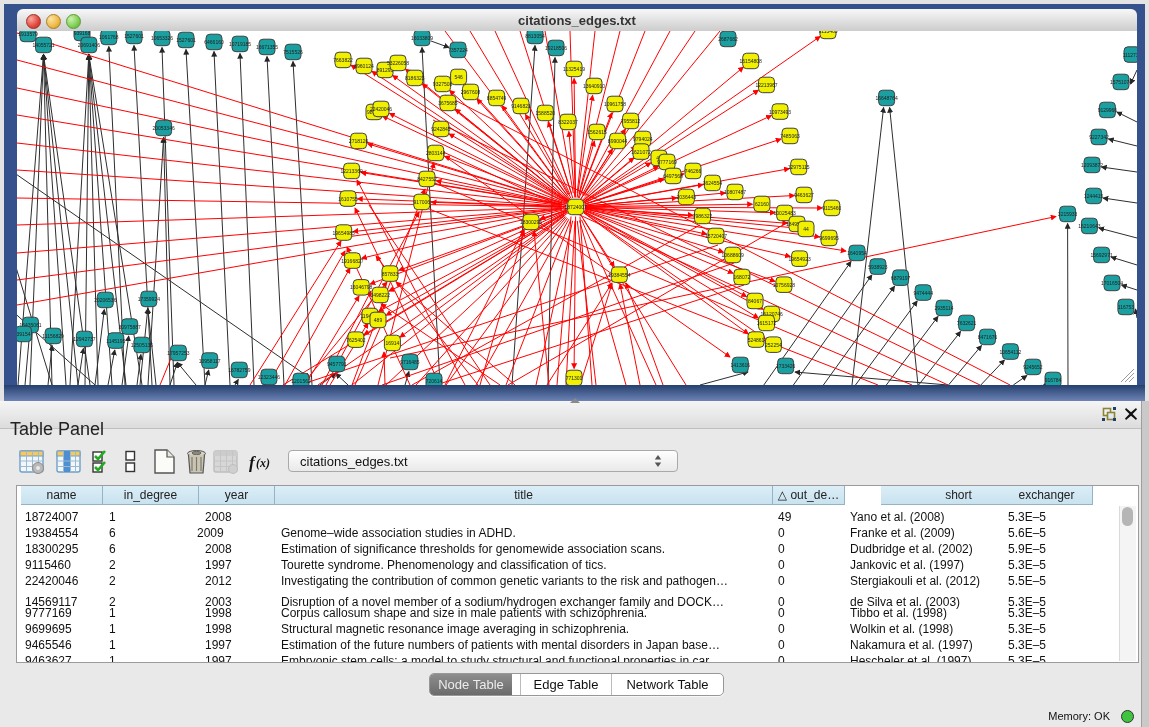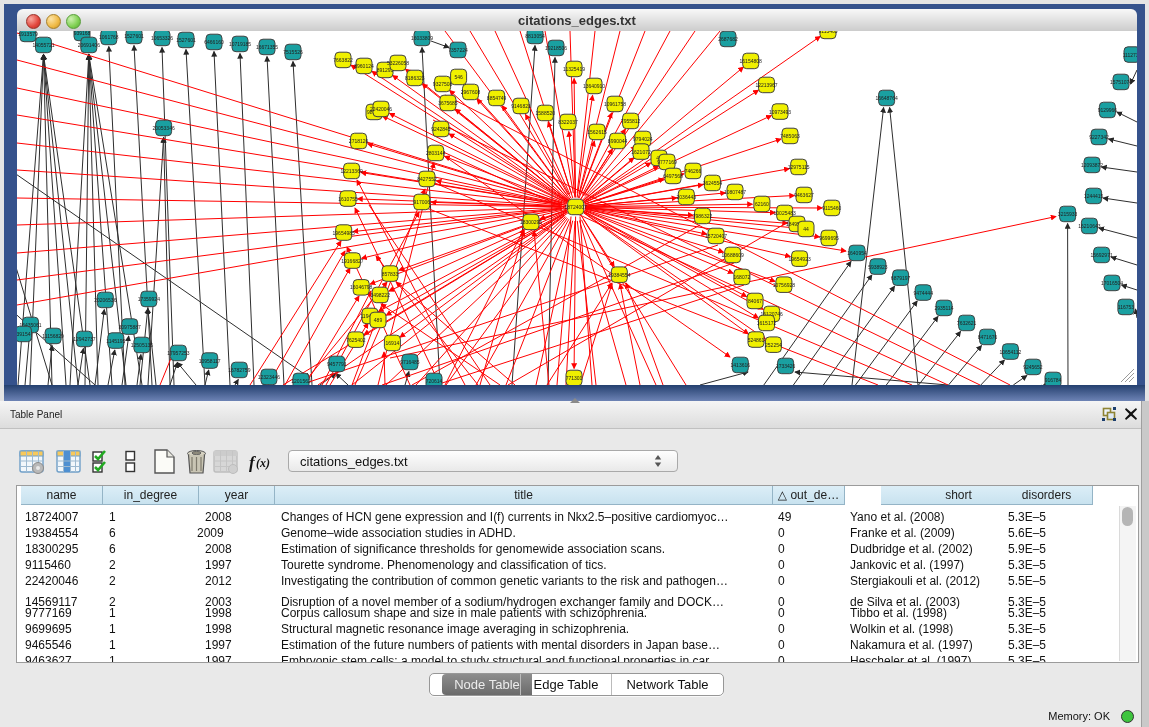--- a/index.html
+++ b/index.html
@@ -4,21 +4,21 @@
 body{width:1149px;height:727px;background:#e4e4e4;font-family:"Liberation Sans",sans-serif;position:relative;overflow:hidden}
 #net{position:absolute;left:4px;top:4px;width:1141px;height:397px;background:#35528c}
 #netbot{position:absolute;left:4px;top:385px;width:1141px;height:16px;background:linear-gradient(#24406f,#6d83b5)}
 #win{position:absolute;left:17px;top:9px;width:1120px;height:376px}
 #tbar{position:absolute;left:0;top:0;width:1120px;height:22px;background:linear-gradient(#f8f8f8,#ccc);border-radius:6px 6px 0 0;border-bottom:1px solid #8c8c8c}
 #tbar .ti{position:absolute;left:0;right:0;top:4px;text-align:center;font-size:13px;font-weight:bold;color:#333}
 .tl{position:absolute;top:5px;width:13px;height:13px;border-radius:50%}
 #canvas{position:absolute;left:0;top:22px;width:1120px;height:354px;background:#fff;overflow:hidden}
 #tp{position:absolute;left:0;top:401px;width:1141px;height:326px;background:#e9e9e9}
 #tph{position:absolute;left:0;top:0;width:1141px;height:27px;background:linear-gradient(#f5f5f5,#dcdcdc);border-bottom:1px solid #c0c0c0}
-#tph .t{position:absolute;left:10px;top:8px;font-size:10px;color:#222}
+#tph .t{position:absolute;left:10px;top:18px;font-size:18px;color:#222}
 #combo{position:absolute;left:288px;top:49px;width:390px;height:22px;background:linear-gradient(#fefefe,#e9e9e9);border:1px solid #a9a9a9;border-radius:4px;font-size:13px;color:#111;line-height:21px;padding-left:11px;box-sizing:border-box}
 #tbl{position:absolute;left:16px;top:84px;width:1121px;height:176px;background:#fff;border:1px solid #9b9b9b;overflow:hidden}
 .hc{position:absolute;top:0;height:19px;background:linear-gradient(#dceef7,#c8e2ef);border-right:1px solid #94b4c6;border-bottom:1px solid #94b4c6;font-size:12px;color:#222;text-align:center;line-height:19px;box-sizing:border-box}
 .row{position:absolute;left:0;width:1121px;height:16px;font-size:12px;color:#111;white-space:nowrap}
 .row span{position:absolute;top:1px}
 #sb{position:absolute;left:1102px;top:20px;width:16px;height:155px;background:#f4f4f4;border-left:1px solid #dadada}
 #sbt{position:absolute;left:2px;top:1px;width:11px;height:19px;background:#b5b5b5;border-radius:6px}
 #tabs{position:absolute;left:429px;top:272px;height:21px;border:1px solid #979797;border-radius:5px;background:#fff;box-shadow:0 1px 0 rgba(255,255,255,.7)}
 #tabs div{position:absolute;top:0;height:21px;font-size:13px;text-align:center;line-height:21px;color:#111}
 #mem{position:absolute;right:31px;top:309px;font-size:11px;color:#111}
@@ -604,26 +604,25 @@
         <path d="M4,12 L7.2,7.6 L0.8,7.6 Z" fill="#555"></path>
     </svg>
   </div>
   <div id="tbl">
     <div class="hc" style="left:4px;width:82px">name</div>
     <div class="hc" style="left:86px;width:96px">in_degree</div>
     <div class="hc" style="left:182px;width:76px">year</div>
     <div class="hc" style="left:258px;width:498px">title</div>
     <div class="hc" style="left:756px;width:72px">△ out_de…</div>
     <div class="hc" style="left:864px;width:156px">short</div>
-    <div class="hc" style="left:984px;width:92px">disorders</div>
+    <div class="hc" style="left:984px;width:92px">exchanger</div>
     <div class="row" style="top:23px">
         <span style="left:8px">18724007</span>
         <span style="left:92px">1</span>
         <span style="left:188px">2008</span>
-        <span style="left:264px">Changes of HCN gene expression and I(f) currents in Nkx2.5–positive cardiomyoc…</span>
         <span style="left:761px">49</span>
         <span style="left:833px">Yano et al. (2008)</span>
         <span style="left:991px">5.3E–5</span>
       </div>
     <div class="row" style="top:39px">
         <span style="left:8px">19384554</span>
         <span style="left:92px">6</span>
         <span style="left:180px">2009</span>
         <span style="left:264px">Genome–wide association studies in ADHD.</span>
         <span style="left:761px">0</span>
@@ -700,21 +699,21 @@
         <span style="left:264px">Embryonic stem cells: a model to study structural and functional properties in car…</span>
         <span style="left:761px">0</span>
         <span style="left:833px">Hescheler et al. (1997)</span>
         <span style="left:991px">5.3E–5</span>
       </div>
     <div id="sb">
         <div id="sbt"></div>
       </div>
   </div>
   <div id="tabs" style="width:293px">
-    <div style="left:12px;width:90px;background:linear-gradient(#8d8d8d,#6b6b6b);color:#ececec;border-radius:4px 0 0 4px">Node Table</div>
+    <div style="left:0;width:82px;background:linear-gradient(#8d8d8d,#6b6b6b);color:#ececec;border-radius:4px 0 0 4px">Node Table</div>
     <div style="left:90px;width:91px;border-left:1px solid #bbb;box-sizing:border-box">Edge Table</div>
     <div style="left:181px;width:112px;border-left:1px solid #bbb;box-sizing:border-box">Network Table</div>
   </div>
   <div id="mem">Memory: OK</div>
   <div id="dot"></div>
 </div>
 <div id="rstrip"></div>
 <svg width="12" height="6" style="position:absolute;left:569px;top:398px" viewBox="0 0 12 6">
     <path d="M6,0 L11,5 L1,5 Z" fill="#8a8a8a"></path>
   </svg>

